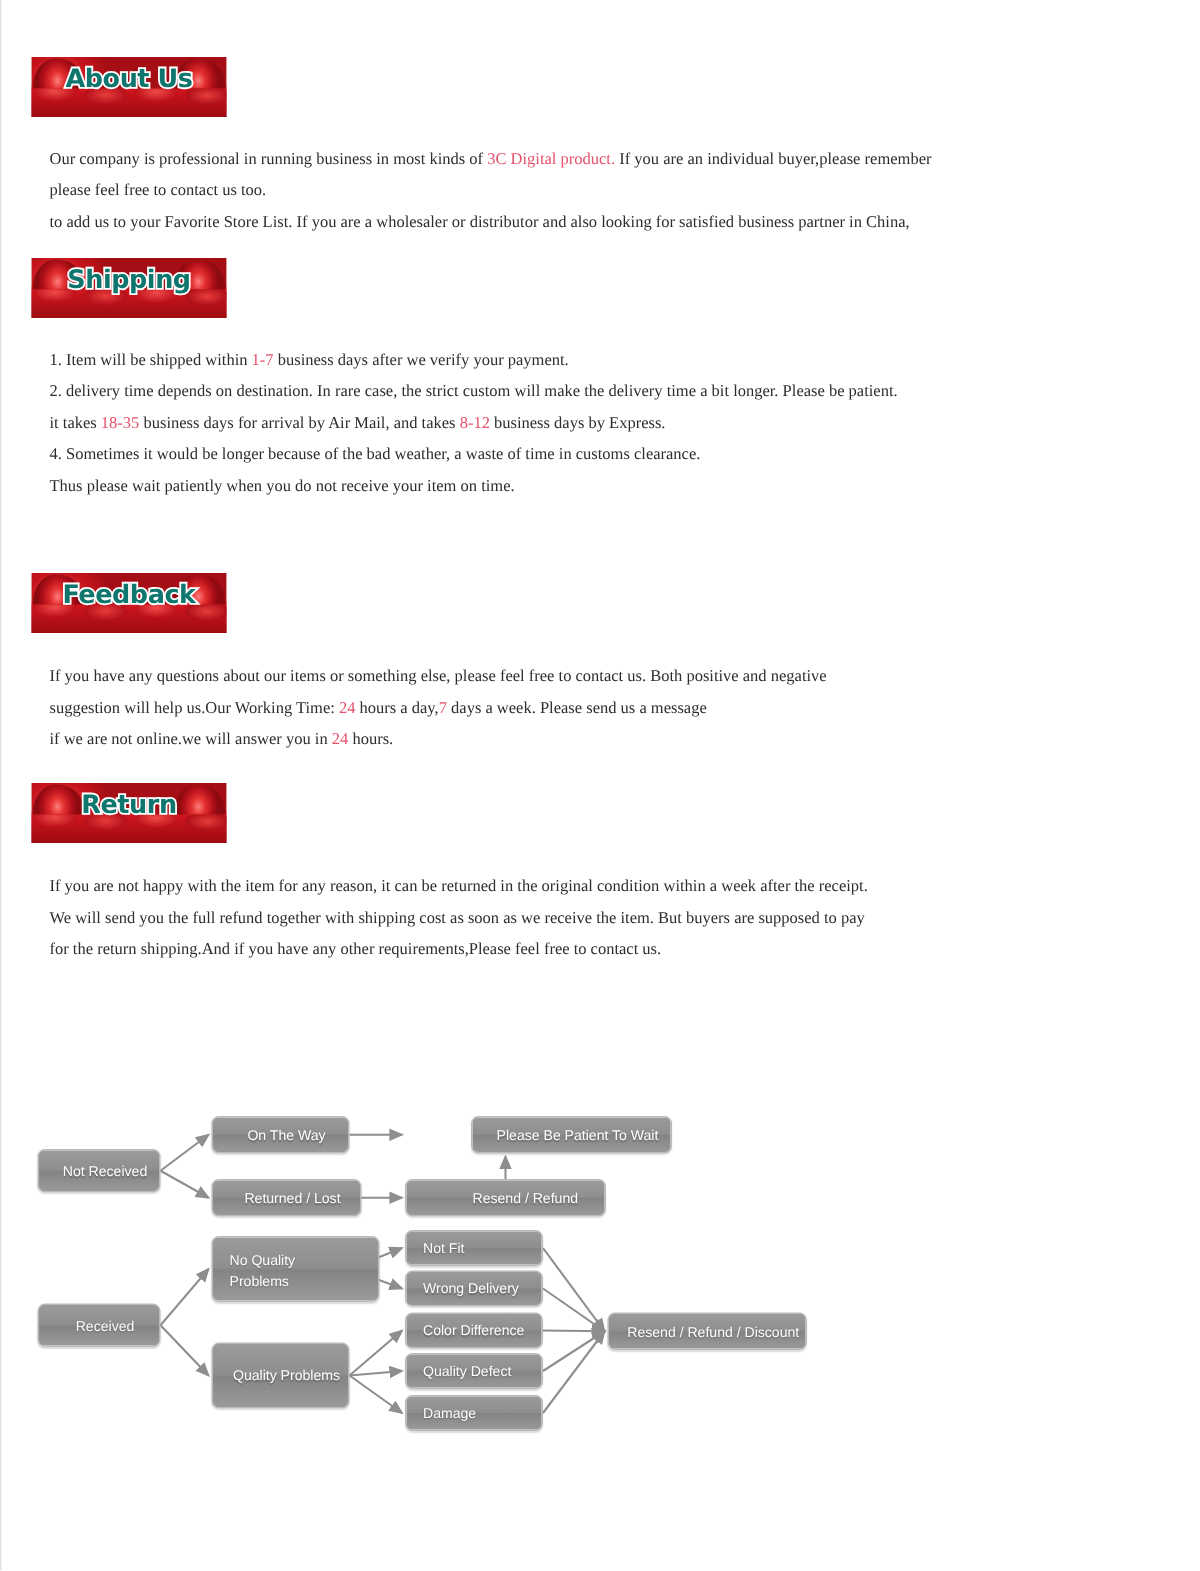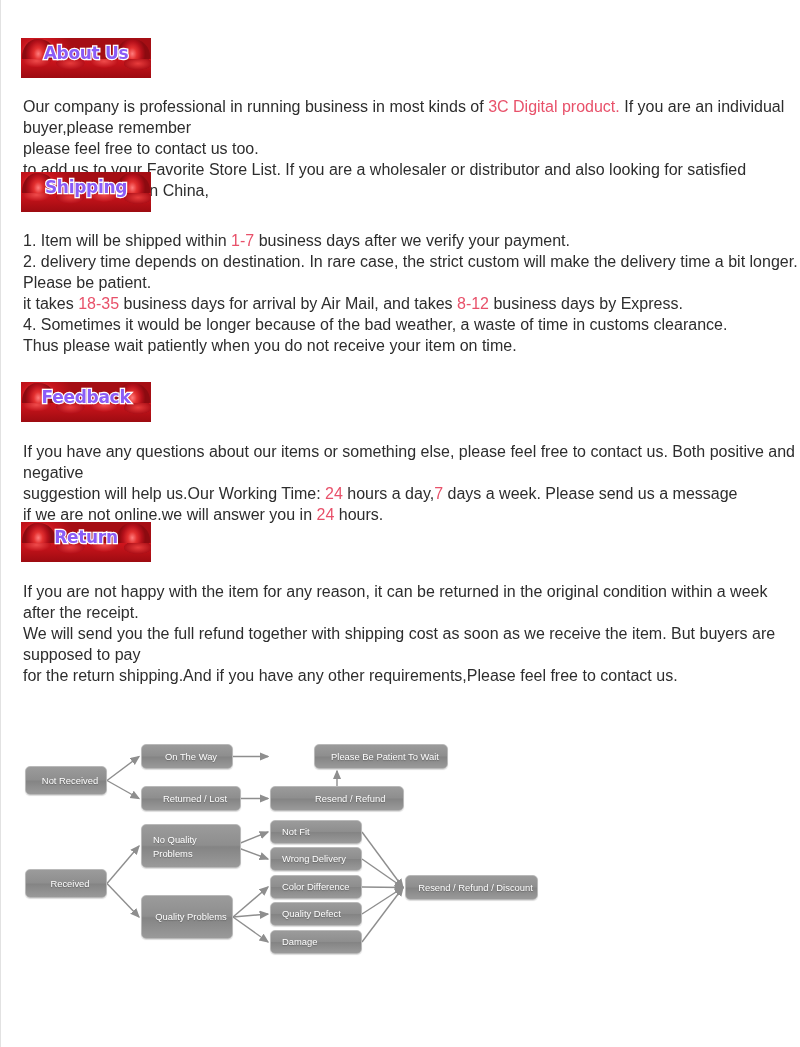--- a/index.html
+++ b/index.html
@@ -70,34 +70,34 @@
 
   .banner .btitle {
     position: absolute;
     left: 0; right: 0;
     top: 5px;
     text-align: center;
     font-family: "DejaVu Sans", sans-serif;
     font-size: 17px;
     font-weight: bold;
     letter-spacing: -0.3px;
-    color: #8b5cf6;
+    color: #0f766e;
     -webkit-text-stroke: 2.4px #ffffff;
     paint-order: stroke fill;
     white-space: nowrap;
     z-index: 3;
   }
 
   
   .body-copy {
-    margin-left: 22px;
-    font-size: 16px;
+    margin-left: 32px;
+    font-size: 11px;
     line-height: 21px;
     color: #2d2d2d;
-    font-family: Liberation Sans, sans-serif;
+    font-family: Liberation Serif, serif;
   }
   .body-copy p { margin: 0; }
   .hl { color: #e8516a; }
   .flow-svg { position: absolute; left: 0; top: 0; }
 
   .node {
     position: absolute;
     box-sizing: border-box;
     border-radius: 5px;
     background: linear-gradient(to bottom, #9b9b9b 0%, #8e8e8e 48%, #848484 52%, #9a9a9a 100%);
@@ -218,21 +218,21 @@
         </div>
         <div class="node center" style="left: 269px; top: 744px; width: 134px; height: 25px; margin-left: 44px;">
           <span>Please Be Patient To Wait</span>
         </div>
         <div class="node" style="left: 269px; top: 786px; width: 134px; height: 25px; padding-left: 44px;">
           <span>Resend / Refund</span>
         </div>
         <div class="node center" style="left: 24px; top: 869px; width: 82px; height: 29px;">
           <span>Received</span>
         </div>
-        <div class="node" style="left: 140px; top: 824px; width: 100px; height: 44px; display: block; padding-top: 8px;">
+        <div class="node" style="left: 140px; top: 824px; width: 112px; height: 44px; display: block; padding-top: 8px;">
           <div style="line-height: 14px;">No Quality</div>
           <div style="line-height: 14px;">Problems</div>
         </div>
         <div class="node center" style="left: 140px; top: 895px; width: 92px; height: 44px;">
           <span>Quality Problems</span>
         </div>
         <div class="node" style="left: 269px; top: 820px; width: 92px; height: 24px;">
           <span>Not Fit</span>
         </div>
         <div class="node" style="left: 269px; top: 847px; width: 92px; height: 24px;">

